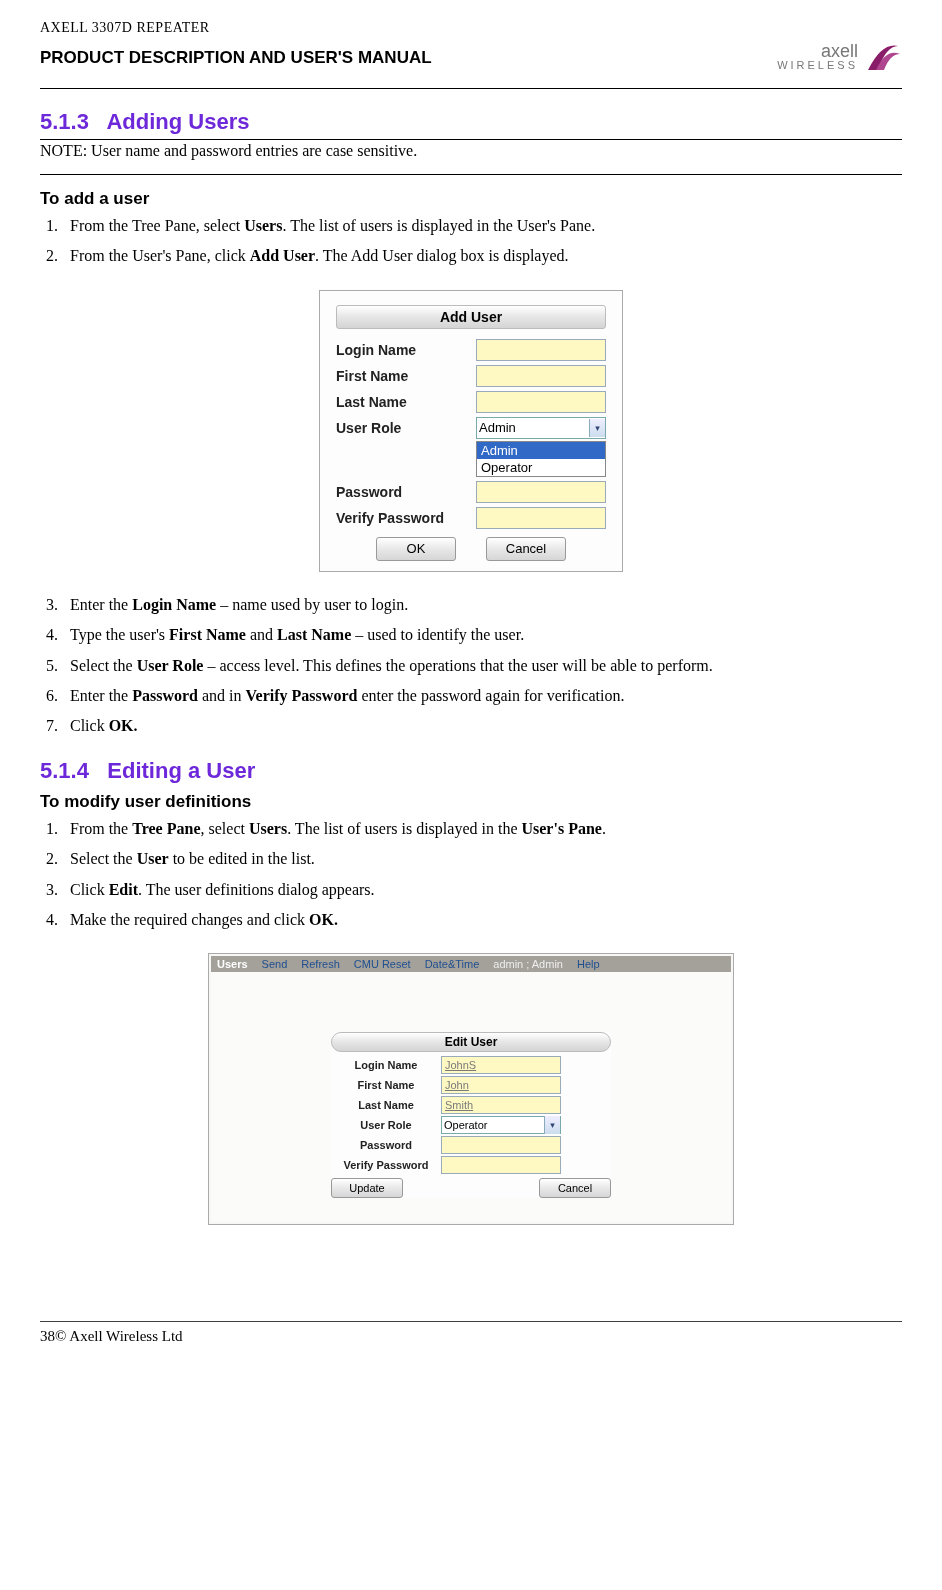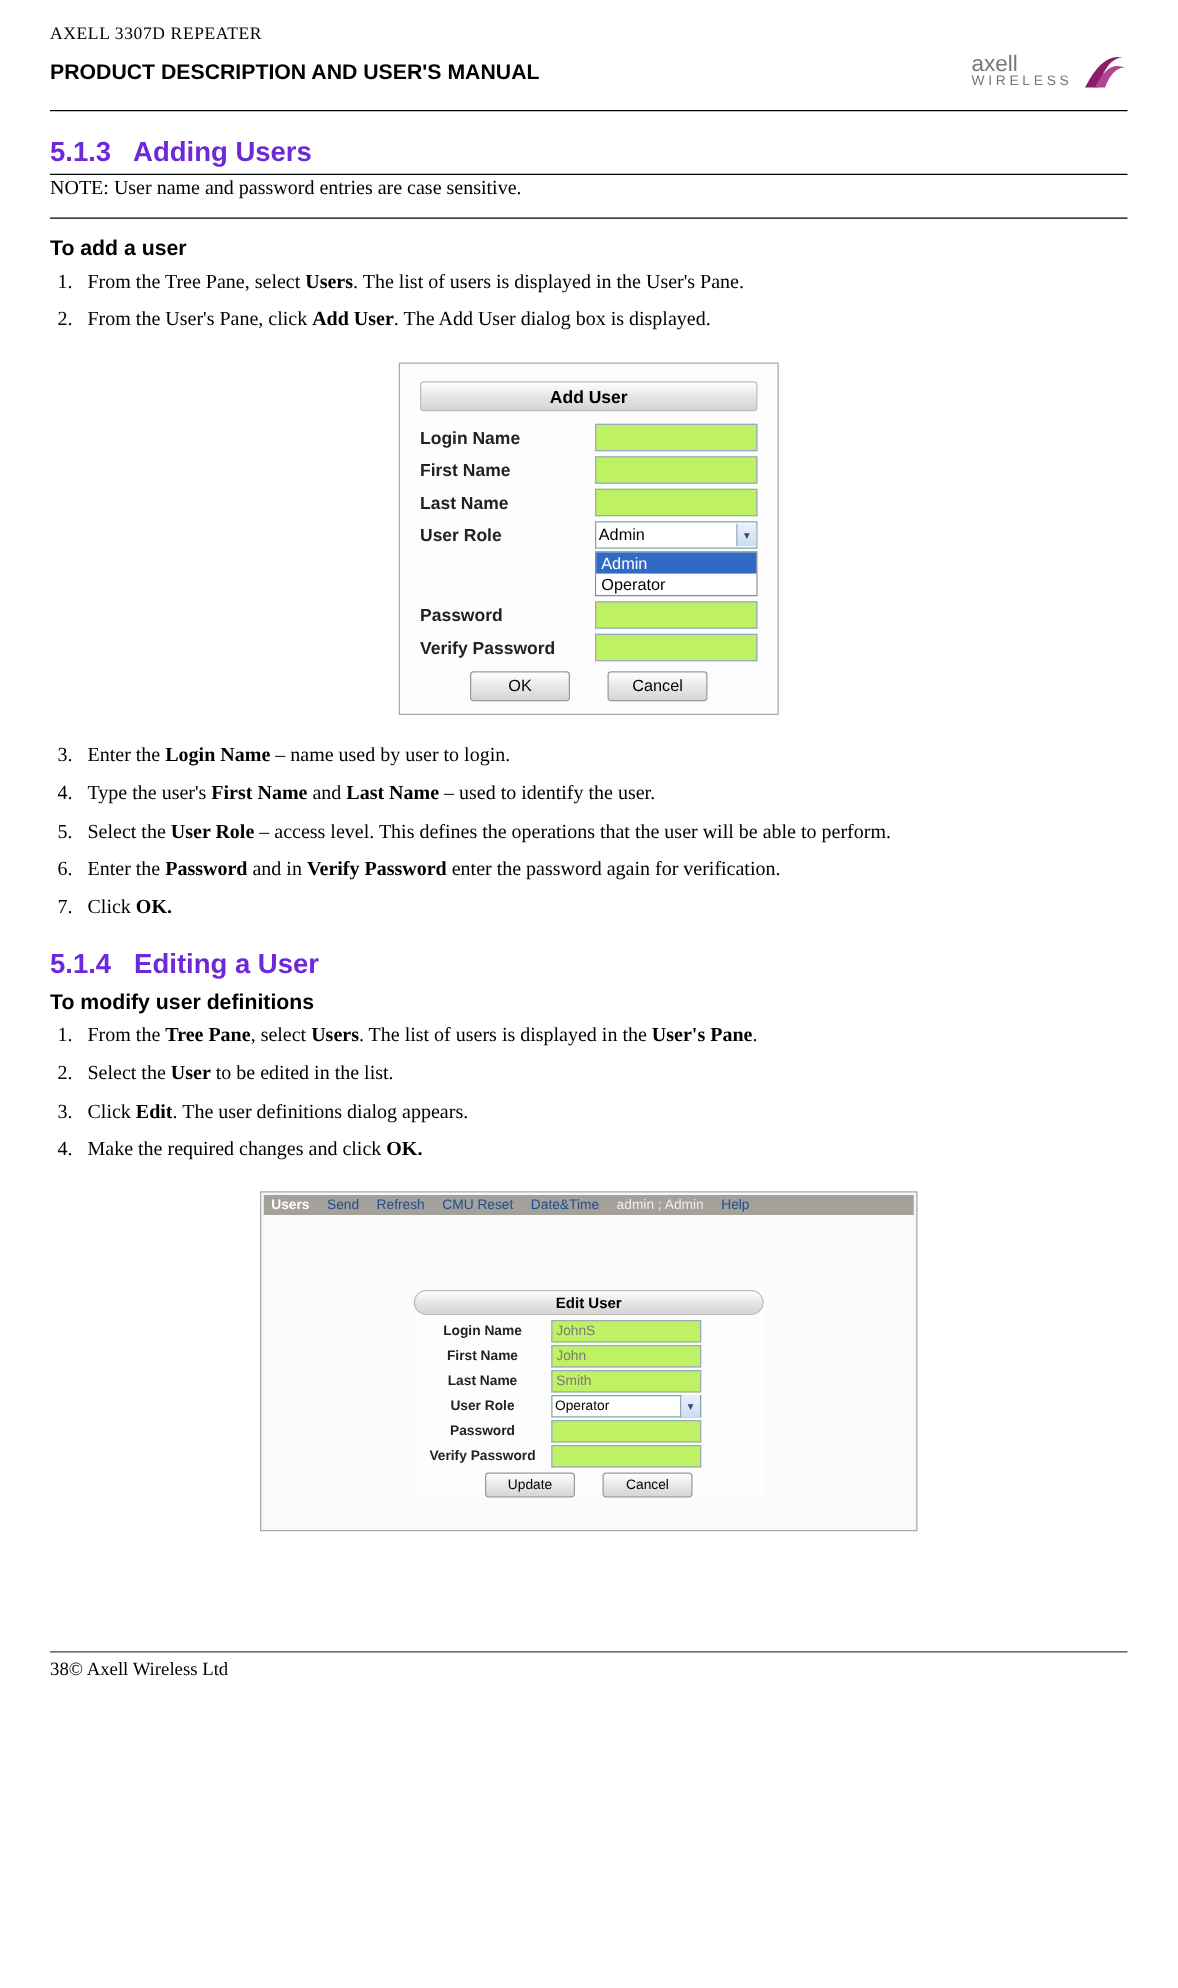--- a/index.html
+++ b/index.html
@@ -1,57 +1,57 @@
 <!DOCTYPE html>
 <html><head>
   <meta charset="utf-8">
   <style>
     * { margin: 0; padding: 0; box-sizing: border-box; }
     body { font-family: 'Times New Roman', Times, serif; font-size: 16px; color: #000; background: #fff; width: 942px; margin: 0 auto; padding: 20px 40px; }
     .header-top { font-variant: small-caps; font-size: 14px; letter-spacing: 0.5px; }
     .header-row { display: flex; justify-content: space-between; align-items: flex-start; border-bottom: 1px solid #000; padding-bottom: 12px; margin-bottom: 18px; }
     .header-row .subtitle { font-family: Arial, sans-serif; font-weight: bold; font-size: 17px; margin-top: 12px; }
-    .logo { display: flex; align-items: center; gap: 4px; }
+    .logo { display: flex; align-items: center; gap: 4px; text-align: right; }
     .logo-text { font-family: Arial, sans-serif; color: #777; font-size: 18px; line-height: 1; }
     .logo-text .w { letter-spacing: 3px; font-size: 11px; }
     .logo-swirl { width: 40px; height: 40px; }
     .section-title { font-family: Arial, sans-serif; font-weight: bold; color: #6d28d9; font-size: 22px; margin-top: 20px; margin-bottom: 4px; }
     .section-rule { border-bottom: 1px solid #000; margin-bottom: 2px; }
     .note { border-bottom: 1px solid #000; padding-bottom: 14px; margin-bottom: 14px; }
     .sub-head { font-family: Arial, sans-serif; font-weight: bold; font-size: 17px; margin: 8px 0 6px 0; }
     ol { margin-left: 22px; margin-bottom: 16px; }
     ol li { padding-left: 8px; margin-bottom: 8px; line-height: 1.4; }
     strong { font-weight: bold; }
     .figure { text-align: center; margin: 22px 0; }
     .dlg { display: inline-block; border: 1px solid #aaa; padding: 14px 16px 10px 16px; background: #fdfdfd; text-align: left; font-family: Arial, sans-serif; }
     .dlg-title-bar { background: linear-gradient(#fff,#e6e6e6,#d4d4d4); border: 1px solid #bbb; border-radius: 3px; text-align: center; font-weight: bold; font-size: 14px; padding: 3px 0; margin-bottom: 10px; }
     .dlg-row { display: flex; align-items: center; margin: 4px 0; }
     .dlg-label { width: 140px; font-weight: bold; font-size: 14px; color: #222; }
-    .dlg-input { width: 130px; height: 22px; border: 1px solid #9ab; background: #bef264; font-size: 12px; padding: 0 3px; }
+    .dlg-input { width: 130px; height: 22px; border: 1px solid #9ab; background: #fef9c3; font-size: 12px; padding: 0 3px; text-decoration: underline; }
     .dlg-select { width: 130px; height: 22px; border: 1px solid #7aa; background: #fff; font-size: 13px; padding-left: 2px; display: flex; align-items: center; justify-content: space-between; }
     .sel-arrow { width: 16px; height: 18px; background: linear-gradient(#eef,#cde); border-left: 1px solid #8ab; display: inline-flex; align-items: center; justify-content: center; font-size: 9px; color: #347; }
     .dropdown { border: 1px solid #888; width: 130px; margin-left: 140px; margin-top: -2px; font-size: 13px; }
     .dropdown .opt { padding: 1px 4px; background: #fff; }
     .dropdown .opt.sel { background: #3169c6; color: #fff; }
     .dlg-buttons { display: flex; gap: 30px; justify-content: center; margin-top: 8px; }
     .btn { width: 80px; height: 24px; background: linear-gradient(#fff,#e8e8e8,#d6d6d6); border: 1px solid #999; border-radius: 3px; font-size: 13px; display: flex; align-items: center; justify-content: center; }
 
     .wide-fig { border: 1px solid #aaa; padding: 2px; display: inline-block; background: #f7f7f5; }
     .wide-toolbar { background: #a4a09a; font-size: 11px; padding: 2px 6px; display: flex; gap: 14px; align-items: center; font-family: Arial, sans-serif; }
     .wide-toolbar .tb-label { color: #fff; font-weight: bold; }
     .wide-toolbar .tb-link { color: #205090; }
     .wide-body { background: #fbfbf9; width: 520px; height: 250px; position: relative; }
     .small-dlg { position: absolute; top: 60px; left: 120px; width: 280px; background: #fdfdfd; font-family: Arial, sans-serif; }
     .small-dlg .dlg-title-bar { font-size: 12px; padding: 2px 0; margin-bottom: 4px; border-radius: 10px; }
     .small-dlg .dlg-label { width: 110px; font-size: 11px; }
     .small-dlg .dlg-input { width: 120px; height: 18px; font-size: 11px; color: #7a7a7a; }
     .small-dlg .dlg-select { width: 120px; height: 18px; font-size: 11px; }
     .small-dlg .dlg-row { margin: 2px 0; }
     .small-dlg .btn { width: 72px; height: 20px; font-size: 11px; }
-    .small-dlg .dlg-buttons { gap: 22px; margin-top: 4px; }
+    .small-dlg .dlg-buttons { gap: 22px; margin-top: 4px; justify-content: space-between; }
 
     .footer { display: flex; justify-content: flex-start; border-top: 1px solid #404040; margin-top: 96px; padding-top: 6px; font-size: 15px; }
   </style>
 </head>
 <body>
 
 <div class="header-top">AXELL 3307D REPEATER</div>
 <div class="header-row">
   <div class="subtitle">PRODUCT DESCRIPTION AND USER'S MANUAL</div>
   <div class="logo">

